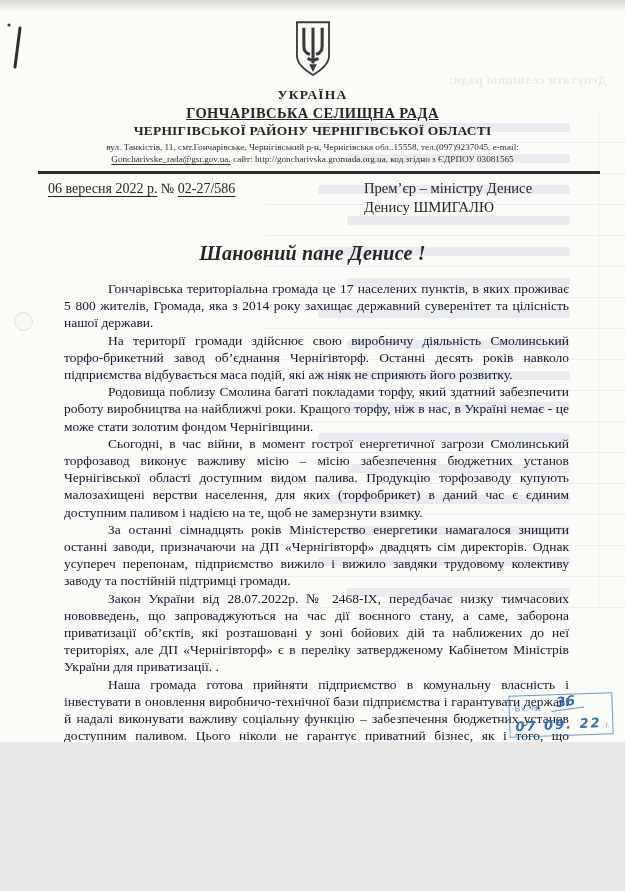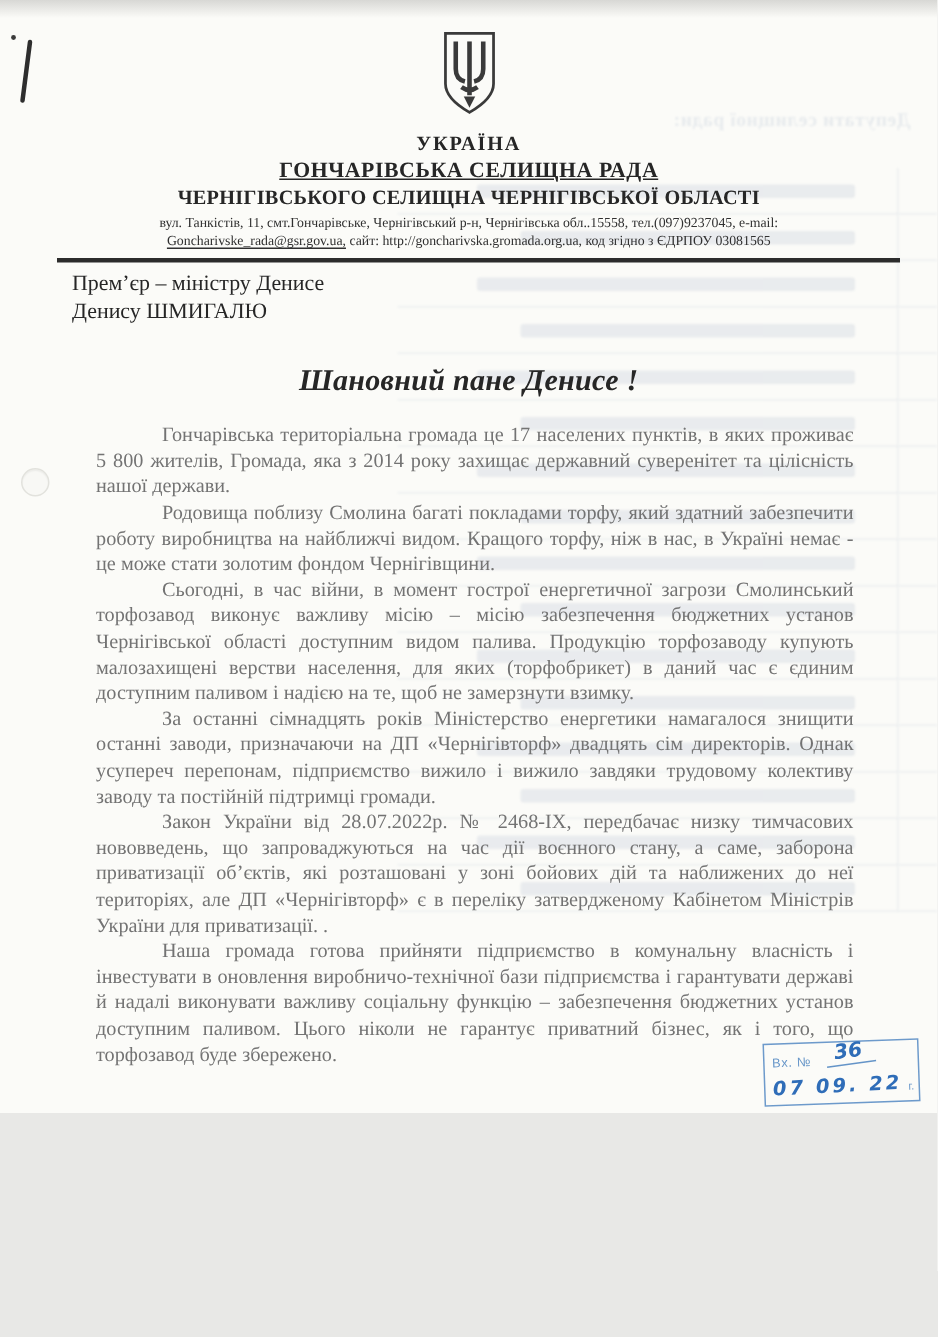--- a/index.html
+++ b/index.html
@@ -44,21 +44,21 @@
 
   
   .ref-row{display:flex;justify-content:space-between;margin:5px 43px 0 48px;}
   .ref-left{font-size:14px;padding-top:2px;white-space:nowrap;}
   .ref-left .u{text-decoration:underline;text-underline-offset:3px;}
   .addressee{font-size:14.6px;line-height:18.5px;text-align:left;width:218px;}
 
   .salutation{text-align:center;font-weight:bold;font-style:italic;font-size:20px;margin-top:26px;letter-spacing:.2px;}
 
   
-  .bodytext{margin:15px 56px 0 64px;font-size:13.5px;line-height:17.2px;text-align:justify;color:#737373;}
+  .bodytext{margin:15px 56px 0 64px;font-size:13.5px;line-height:17.2px;text-align:justify;color:#0f172a;}
   .bodytext p{margin:0;text-indent:44px;}
 
   
   .stamp{
     position:absolute;right:12px;bottom:6px;width:104px;height:42px;
     border:1.5px solid rgba(62,122,188,.75);transform:rotate(-2deg);
     color:#2f6db8;padding:2px 4px 0 5px;box-sizing:border-box;
   }
   .stamp-row1{display:flex;align-items:flex-end;}
   .stamp-label{font-family:"Liberation Sans",sans-serif;font-size:8.5px;color:rgba(62,122,188,.8);letter-spacing:.5px;padding-bottom:2px;}
@@ -169,40 +169,46 @@
             <path d="M18 10 V34 Q18 43 26 45"></path>
             <path d="M42 10 V34 Q42 43 34 45"></path>
             <path d="M30 10 V57"></path>
             <path d="M23 50 Q30 55 37 50"></path>
           </g>
           <path d="M30 68 L25 58 H35 Z" fill="#3a3a3a"></path>
         </svg>
       </span>
       <div class="country">УКРАЇНА</div>
       <div class="org1">ГОНЧАРІВСЬКА СЕЛИЩНА РАДА</div>
-      <div class="org2">ЧЕРНІГІВСЬКОГО СЕЛИЩНА ЧЕРНІГІВСЬКОЇ ОБЛАСТІ</div>
+      <div class="org2">ЧЕРНІГІВСЬКОЇ РАЙОНУ ЧЕРНІГІВСЬКОЇ ОБЛАСТІ</div>
       <div class="contact">
         <div>вул. Танкістів, 11, смт.Гончарівське, Чернігівський р-н, Чернігівська обл..15558, тел.(097)9237045, e-mail:</div>
         <div><span class="u">Goncharivske_rada@gsr.gov.ua,</span><span> сайт: http://goncharivska.gromada.org.ua, код згідно з ЄДРПОУ 03081565</span></div>
       </div>
       <div class="rule"></div>
     </div>
 
     <div class="ref-row">
+      <div class="ref-left">
+        <span class="u">06 вересня  2022 р.</span>
+        <span>№</span>
+        <span class="u">02-27/586</span>
+      </div>
       <div class="addressee">
         <div>Прем’єр – міністру Денисе</div>
         <div>Денису ШМИГАЛЮ</div>
       </div>
     </div>
 
     <div class="salutation">Шановний пане Денисе !</div>
 
     <div class="bodytext">
         <p>Гончарівська територіальна громада це 17 населених пунктів, в яких проживає 5 800 жителів, Громада, яка з 2014 року захищає державний суверенітет та цілісність нашої держави.</p>
-        <p>Родовища поблизу Смолина багаті покладами торфу, який здатний забезпечити роботу виробництва на найближчі видом. Кращого торфу, ніж в нас, в Україні немає - це може стати золотим фондом Чернігівщини.</p>
+        <p>На території громади здійснює свою виробничу діяльність Смолинський торфо-брикетний завод об’єднання Чернігівторф. Останні десять років навколо підприємства відбувається маса подій, які аж ніяк не сприяють його розвитку.</p>
+        <p>Родовища поблизу Смолина багаті покладами торфу, який здатний забезпечити роботу виробництва на найближчі роки. Кращого торфу, ніж в нас, в Україні немає - це може стати золотим фондом Чернігівщини.</p>
         <p>Сьогодні, в час війни, в момент гострої енергетичної загрози Смолинський торфозавод виконує важливу місію – місію забезпечення бюджетних установ Чернігівської області доступним видом палива. Продукцію торфозаводу купують малозахищені верстви населення, для яких (торфобрикет) в даний час є єдиним доступним паливом і надією на те, щоб не замерзнути взимку.</p>
         <p>За останні сімнадцять років Міністерство енергетики намагалося знищити останні заводи, призначаючи на ДП «Чернігівторф» двадцять сім директорів. Однак усупереч перепонам, підприємство вижило і вижило завдяки трудовому колективу заводу та постійній підтримці громади.</p>
         <p>Закон України від 28.07.2022р. № 2468-ІХ,  передбачає низку тимчасових нововведень, що запроваджуються на час дії воєнного стану, а саме, заборона приватизації об’єктів, які розташовані у зоні бойових дій та наближених до неї територіях, але ДП «Чернігівторф» є в переліку затвердженому Кабінетом Міністрів України для приватизації. .</p>
         <p>Наша громада готова прийняти підприємство в комунальну власність і інвестувати в оновлення виробничо-технічної бази підприємства і гарантувати державі й надалі виконувати важливу соціальну функцію – забезпечення бюджетних установ доступним паливом. Цього ніколи не гарантує приватний бізнес, як і того, що торфозавод буде збережено.</p>
       </div>
 
     <div class="stamp">
       <div class="stamp-row1">
         <span class="stamp-label">Вх. №</span>
         <span class="stamp-number">36</span>

